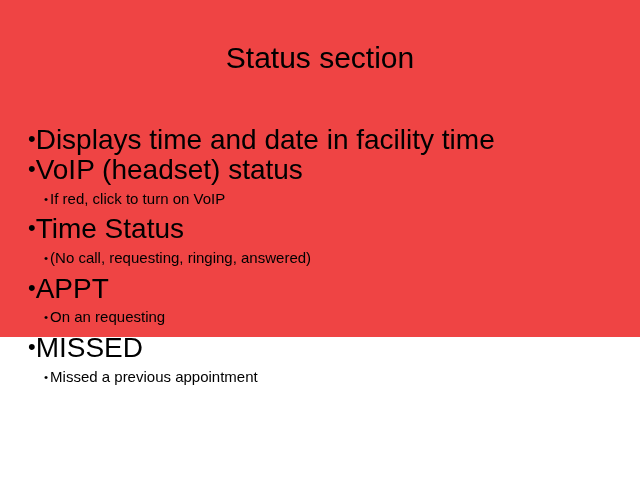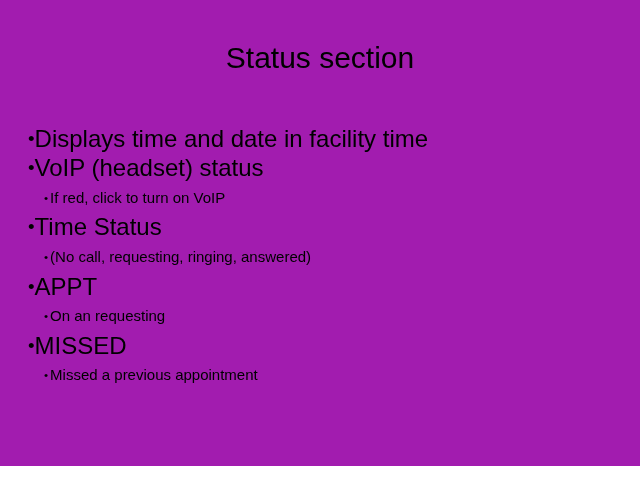--- a/index.html
+++ b/index.html
@@ -11,22 +11,22 @@
     width: 640px;
     height: 480px;
     overflow: hidden;
     font-family: "Liberation Sans", sans-serif;
     color: #000000;
     -webkit-font-smoothing: antialiased;
   }
   .slide {
     position: relative;
     width: 640px;
-    height: 466px;
-    background: #a21caf;
+    height: 337px;
+    background: #ef4444;
   }
   .slide-title {
     position: absolute;
     left: 0;
     top: 40px;
     width: 640px;
     text-align: center;
     font-size: 30px;
     line-height: 36px;
     font-weight: normal;
@@ -43,21 +43,21 @@
     padding: 0;
     list-style: none;
   }
   .bullet-line {
     display: block;
     white-space: nowrap;
     color: #000000;
     font-weight: normal;
   }
   .level-1 {
-    font-size: 24px;
+    font-size: 28px;
     line-height: 29.2px;
     padding-left: 0px;
   }
   .level-2 {
     font-size: 15px;
     line-height: 29.2px;
     padding-left: 16px;
   }
   .bullet-mark {
     display: inline;

